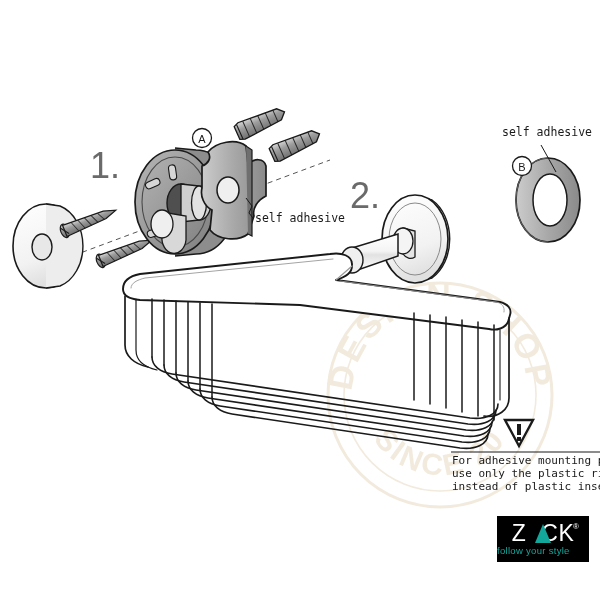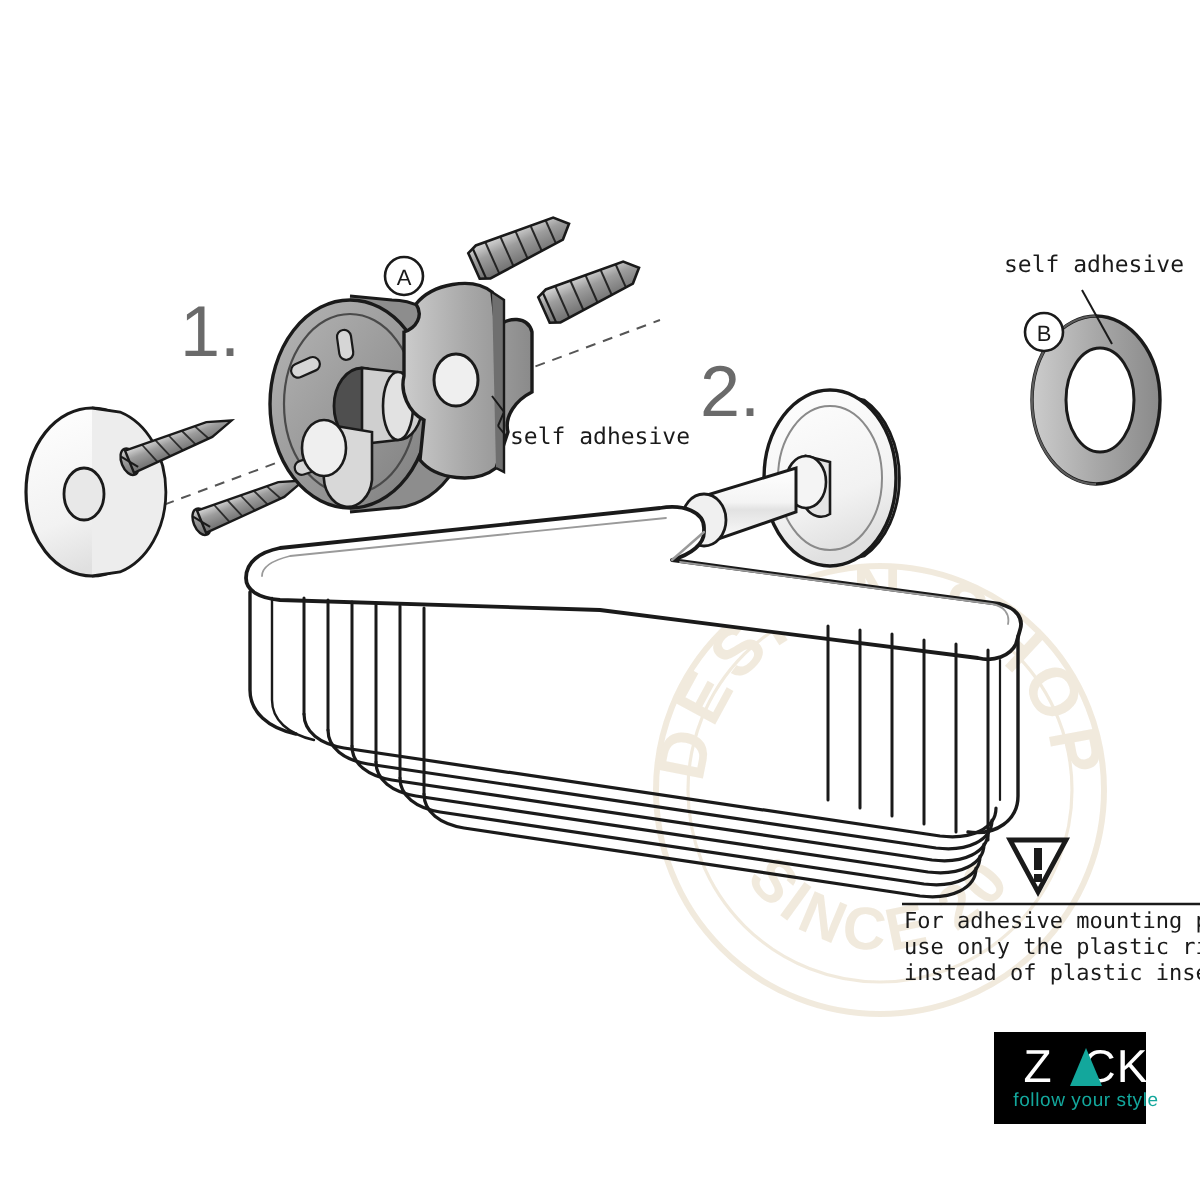--- a/index.html
+++ b/index.html
@@ -29,21 +29,21 @@
     font-family: "Liberation Sans", sans-serif;
     font-size: 12.5px;
     letter-spacing: 0.2px;
     color: #222222;
     white-space: nowrap;
   }
   .logo-box {
     position: absolute;
     left: 497px;
     top: 516px;
-    width: 76px;
+    width: 92px;
     height: 46px;
     background: #000000;
   }
   .logo-word {
     position: absolute;
     left: 0;
     top: 4px;
     width: 92px;
     height: 26px;
     color: #ffffff;
@@ -71,21 +71,21 @@
     top: 6px;
     color: #ffffff;
     font-size: 8px;
     font-family: "Liberation Sans", sans-serif;
   }
   .logo-tag {
     position: absolute;
     left: 0;
     top: 29px;
     width: 92px;
-    text-align: center;
+    text-align: left;
     color: #13a79c;
     font-family: "Liberation Sans", sans-serif;
     font-size: 9.5px;
     letter-spacing: 0.3px;
   }
 </style>
 </head>
 <body>
 
 <div id="sheet">

